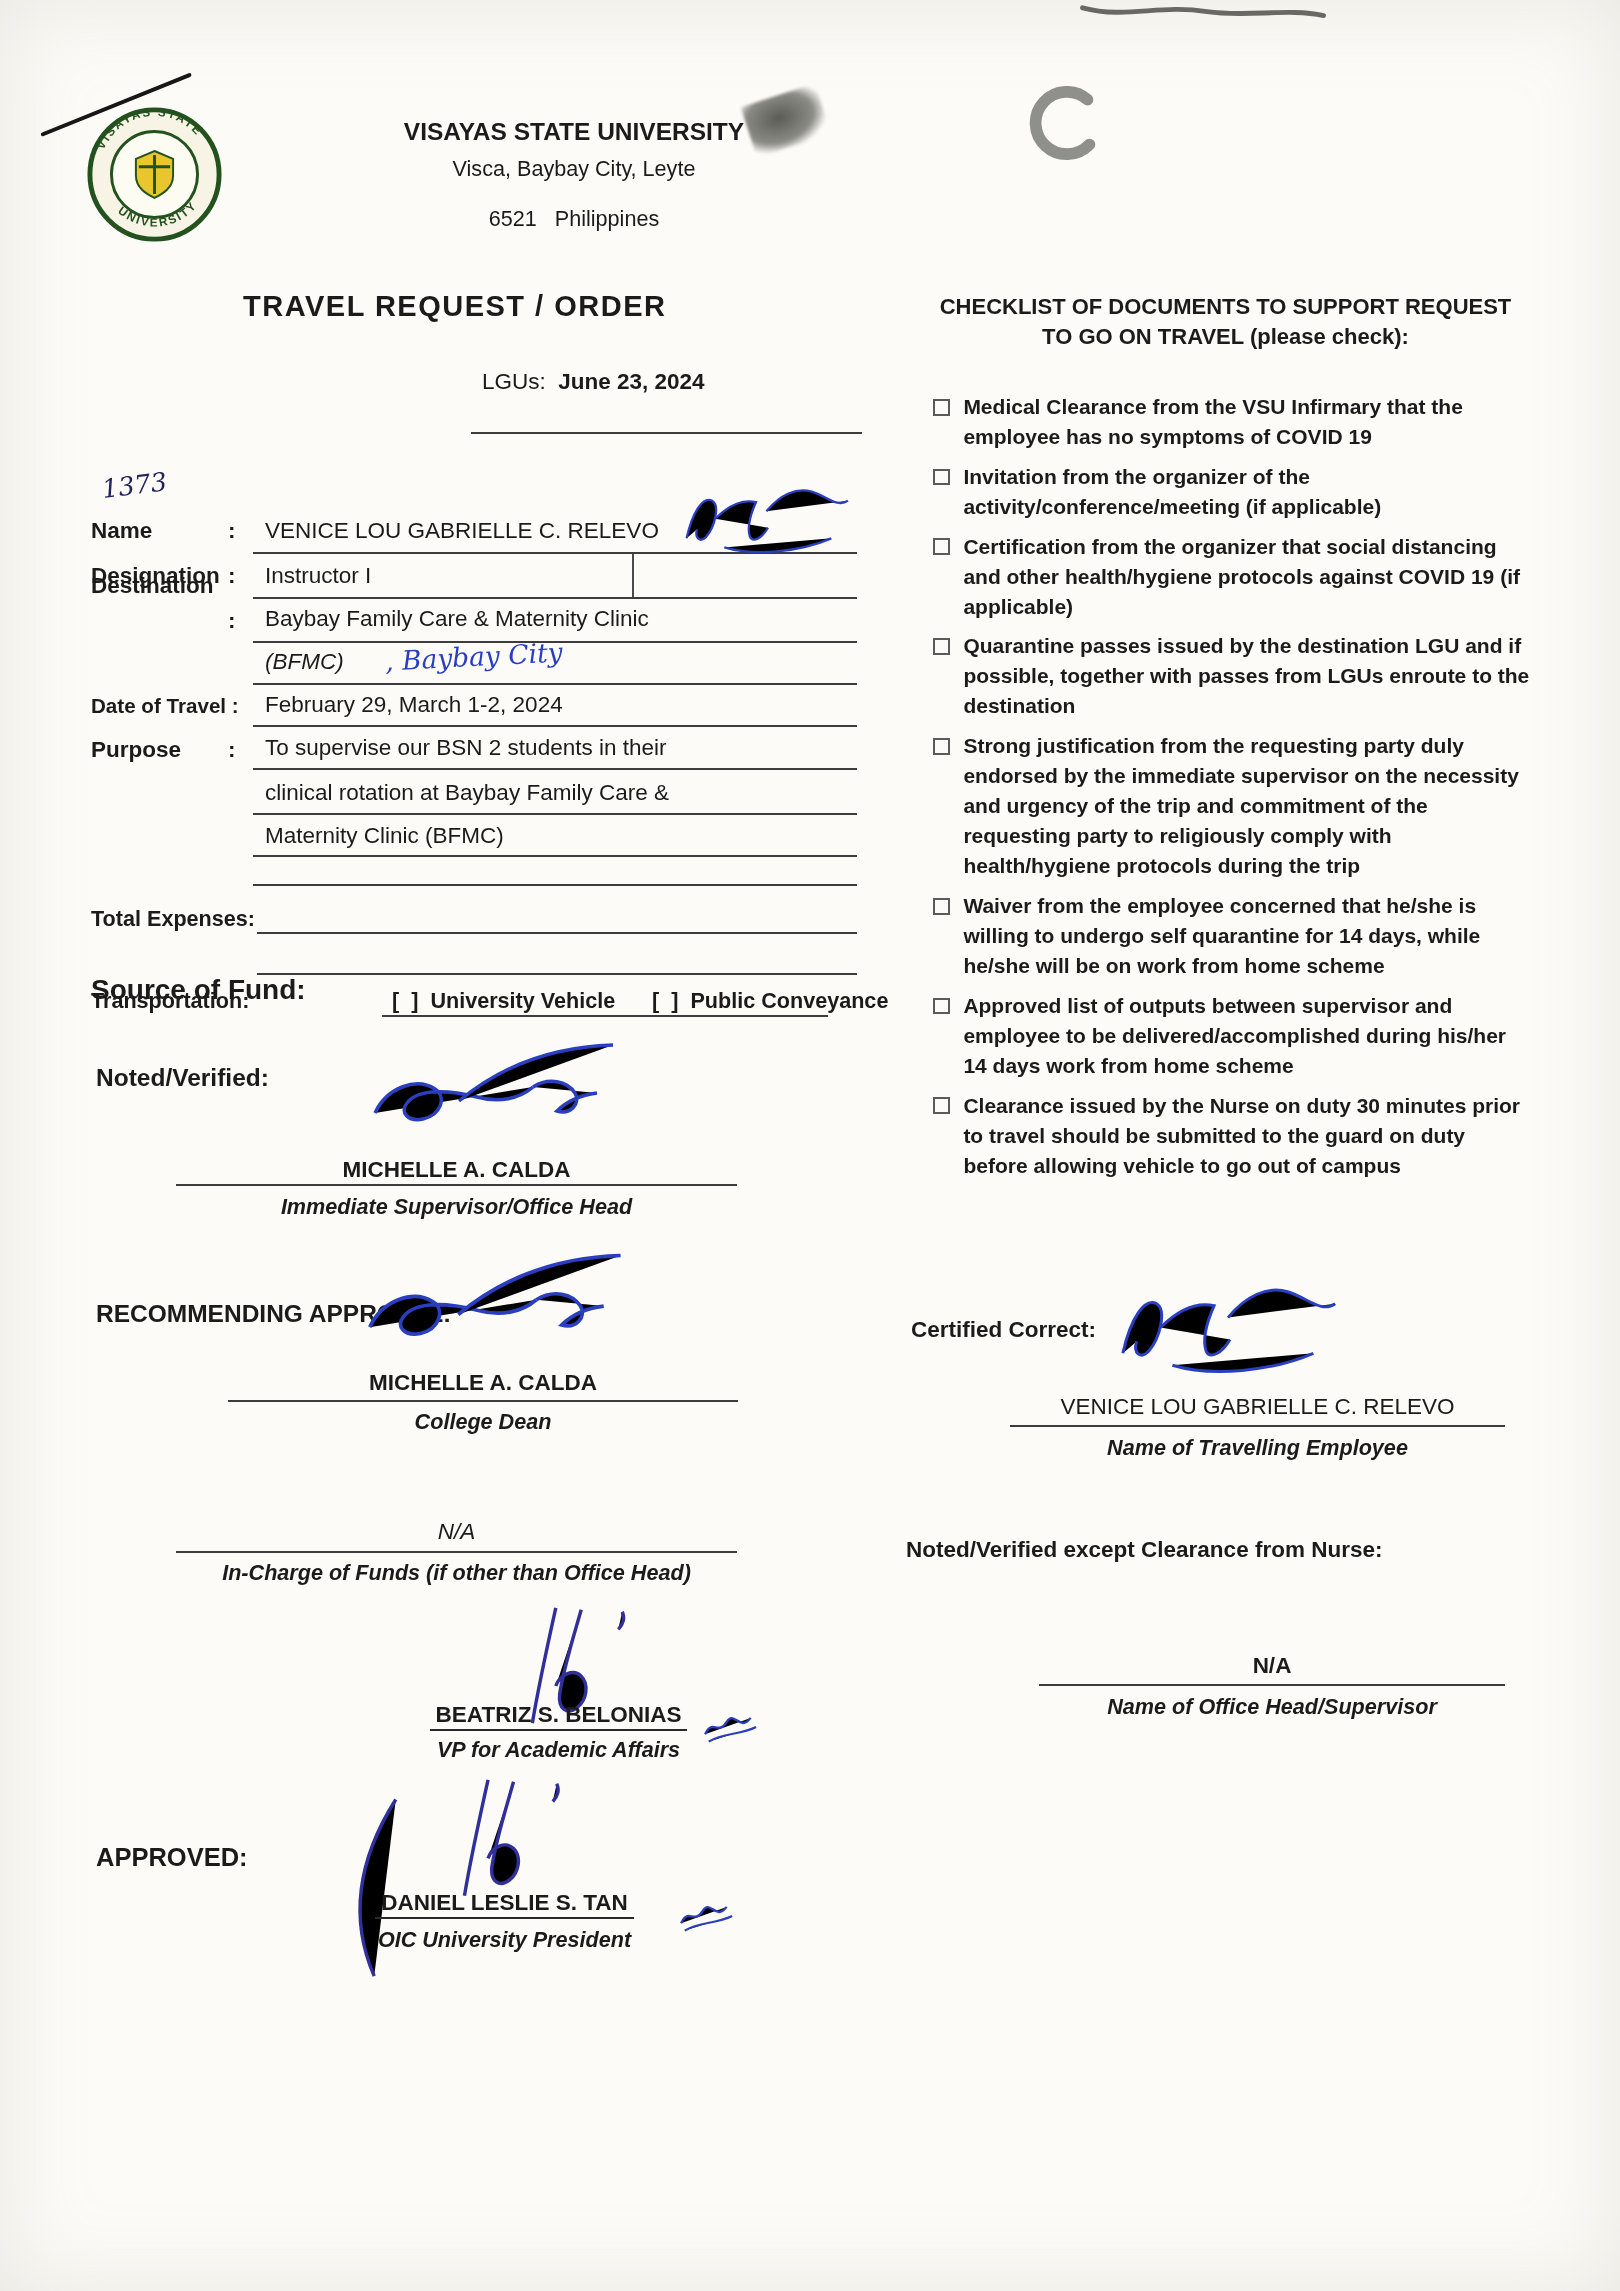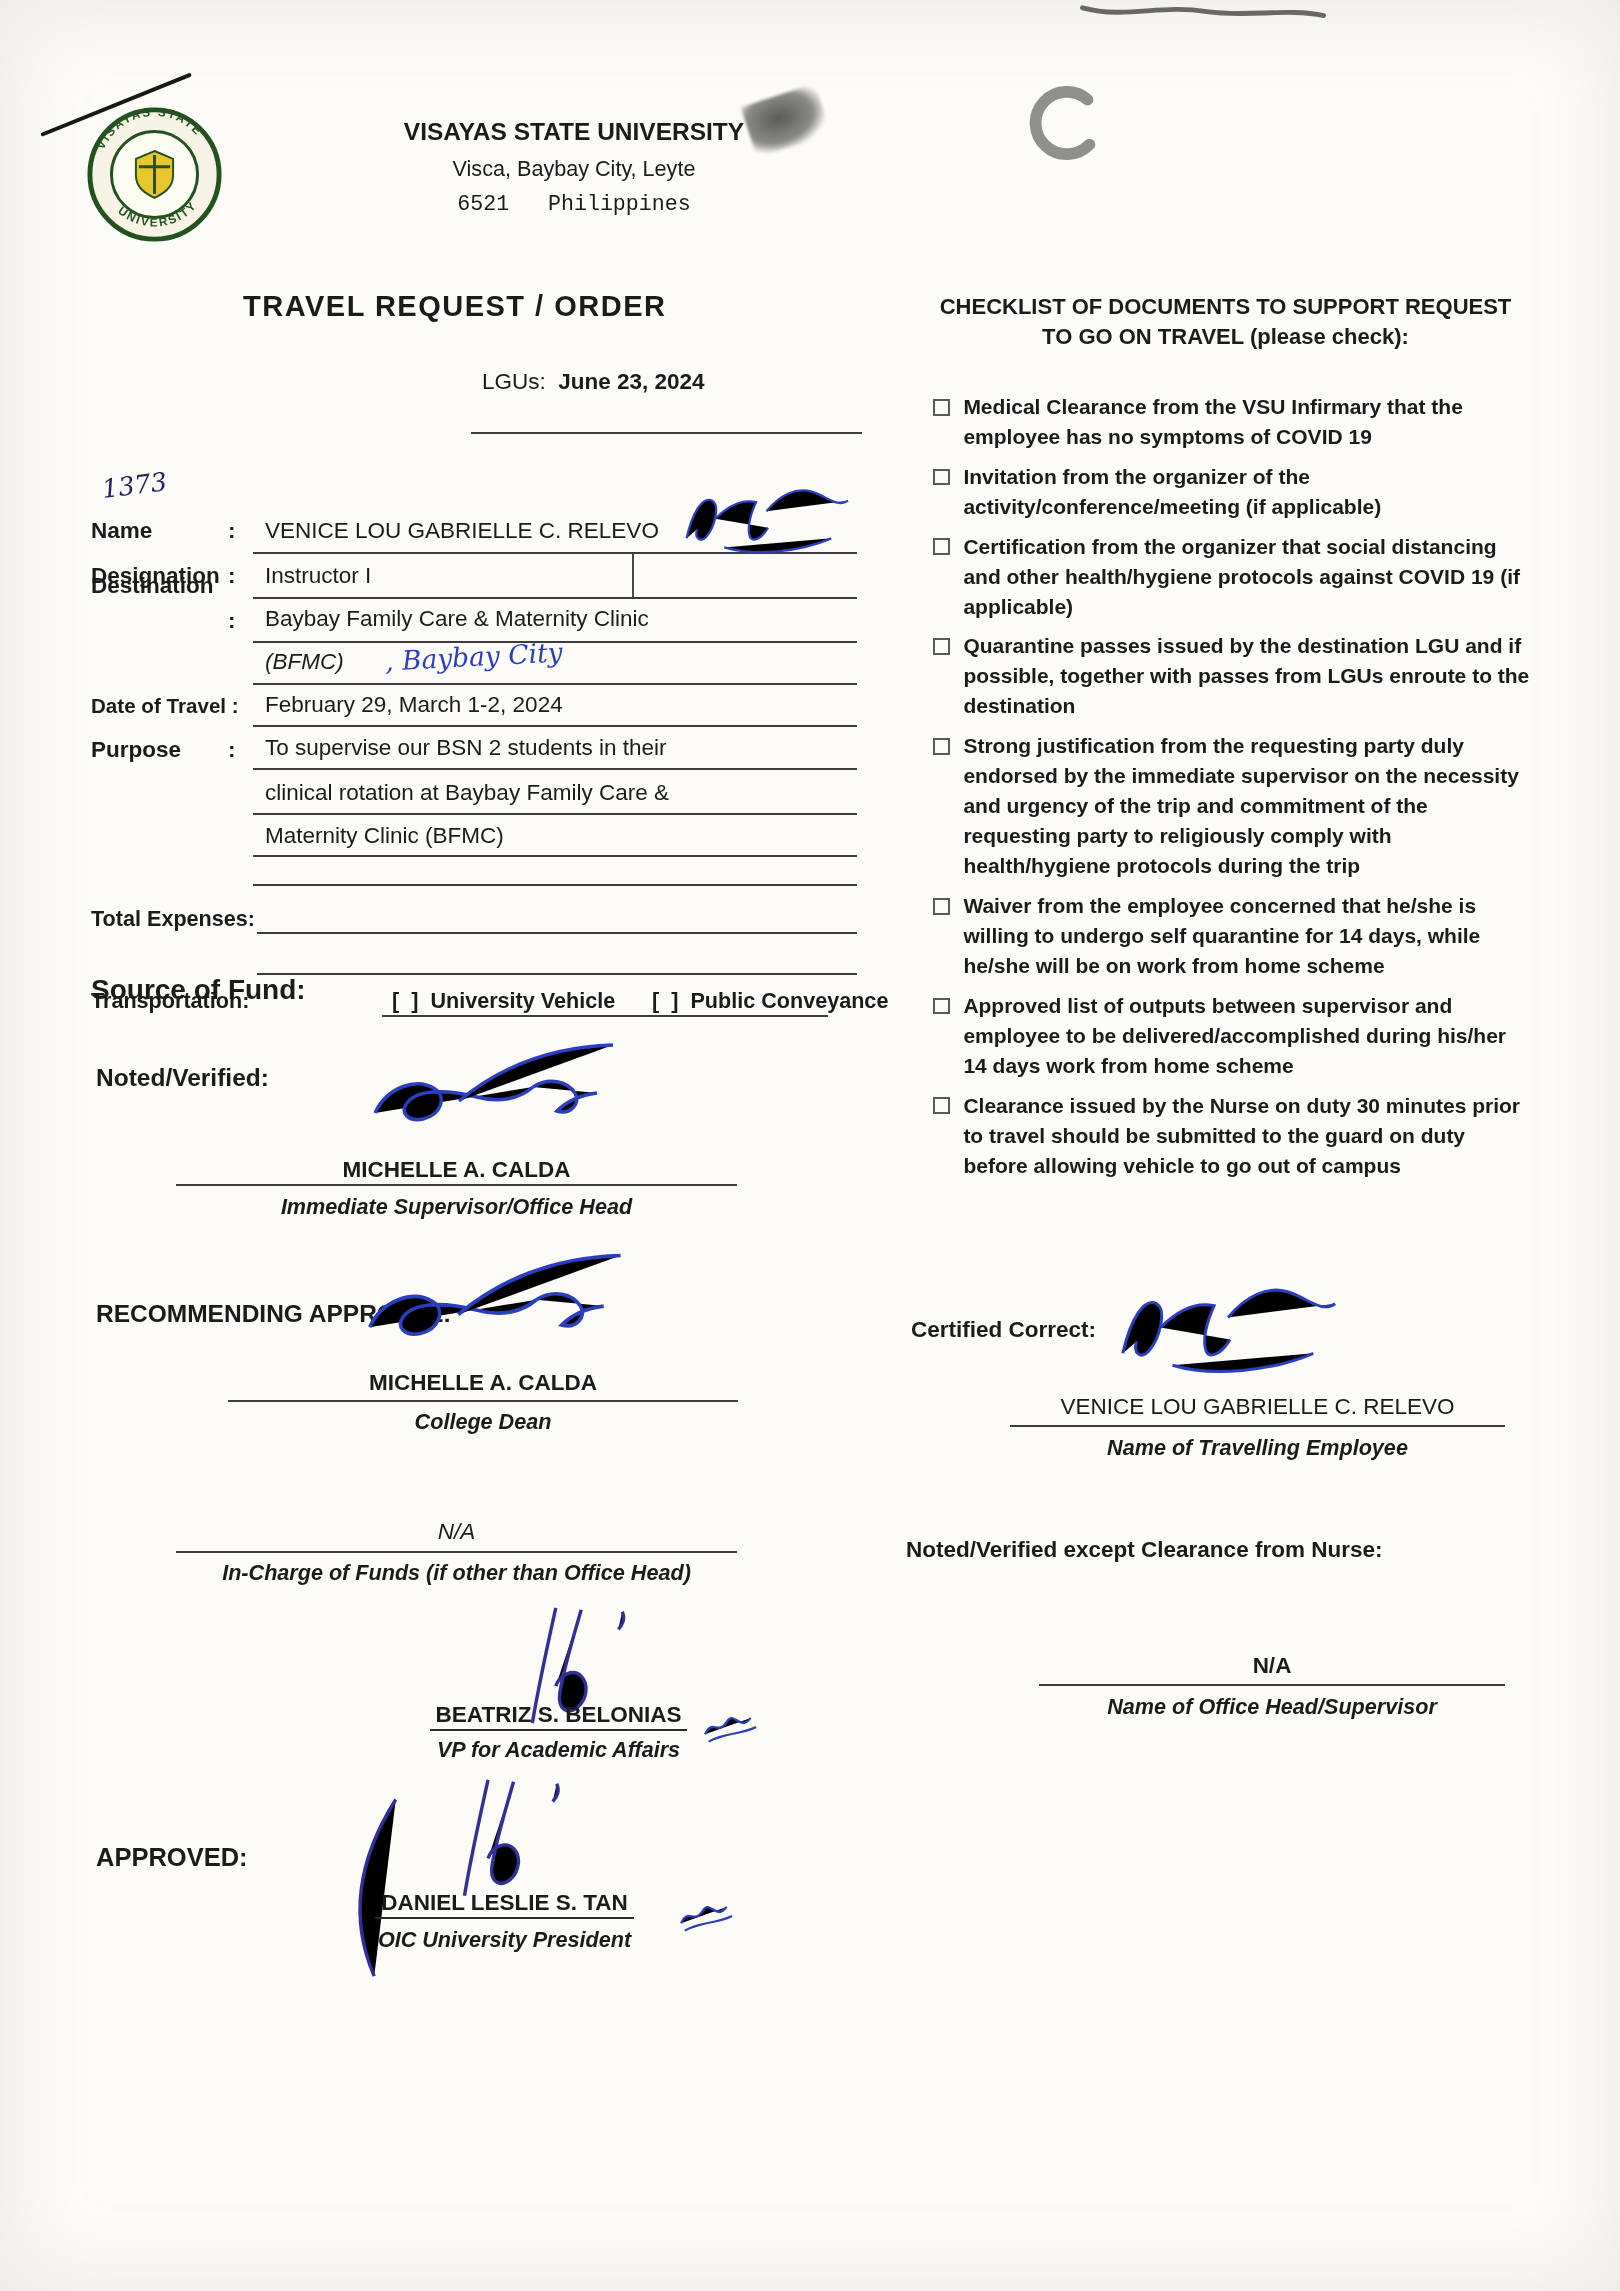--- a/index.html
+++ b/index.html
@@ -86,21 +86,21 @@
     <text font-size="12" font-weight="bold" fill="#24521f" letter-spacing="2">
       <textPath href="#sealBottom" startOffset="14%">UNIVERSITY</textPath>
     </text>
     <path d="M70,46 l19,8 v17 c0,13 -11,19 -19,23 c-8,-4 -19,-10 -19,-23 v-17 z" fill="#e9c52e" stroke="#24521f" stroke-width="2"></path>
     <path d="M70,50 v40 M54,62 h32" stroke="#24521f" stroke-width="3" fill="none"></path>
   </svg>
 
   <div class="abs" style="left:323px; top:118px; width:502px;">
     <div class="ctr b" style="font-size:24.5px;">VISAYAS STATE UNIVERSITY</div>
     <div class="ctr" style="font-size:21.6px; margin-top:9.8px;">Visca, Baybay City, Leyte</div>
-    <div class="ctr pre" style="font-size:21.6px; margin-top:10px;font-family:Liberation Mono, monospace;">6521   Philippines</div>
+    <div class="ctr pre" style="font-size:21.6px; margin-top:24px;">6521   Philippines</div>
   </div>
 
   <div class="abs b" style="left:243px; top:290px; font-size:29px; letter-spacing:1.5px;">TRAVEL REQUEST / ORDER</div>
 
   <div class="abs" style="left:482px; top:369px; font-size:22.5px;">
     <span>LGUs:</span>&nbsp;
     <span class="b">June 23, 2024</span>
   </div>
   <div class="line" style="left:471px; top:432px; width:391px;"></div>
 

